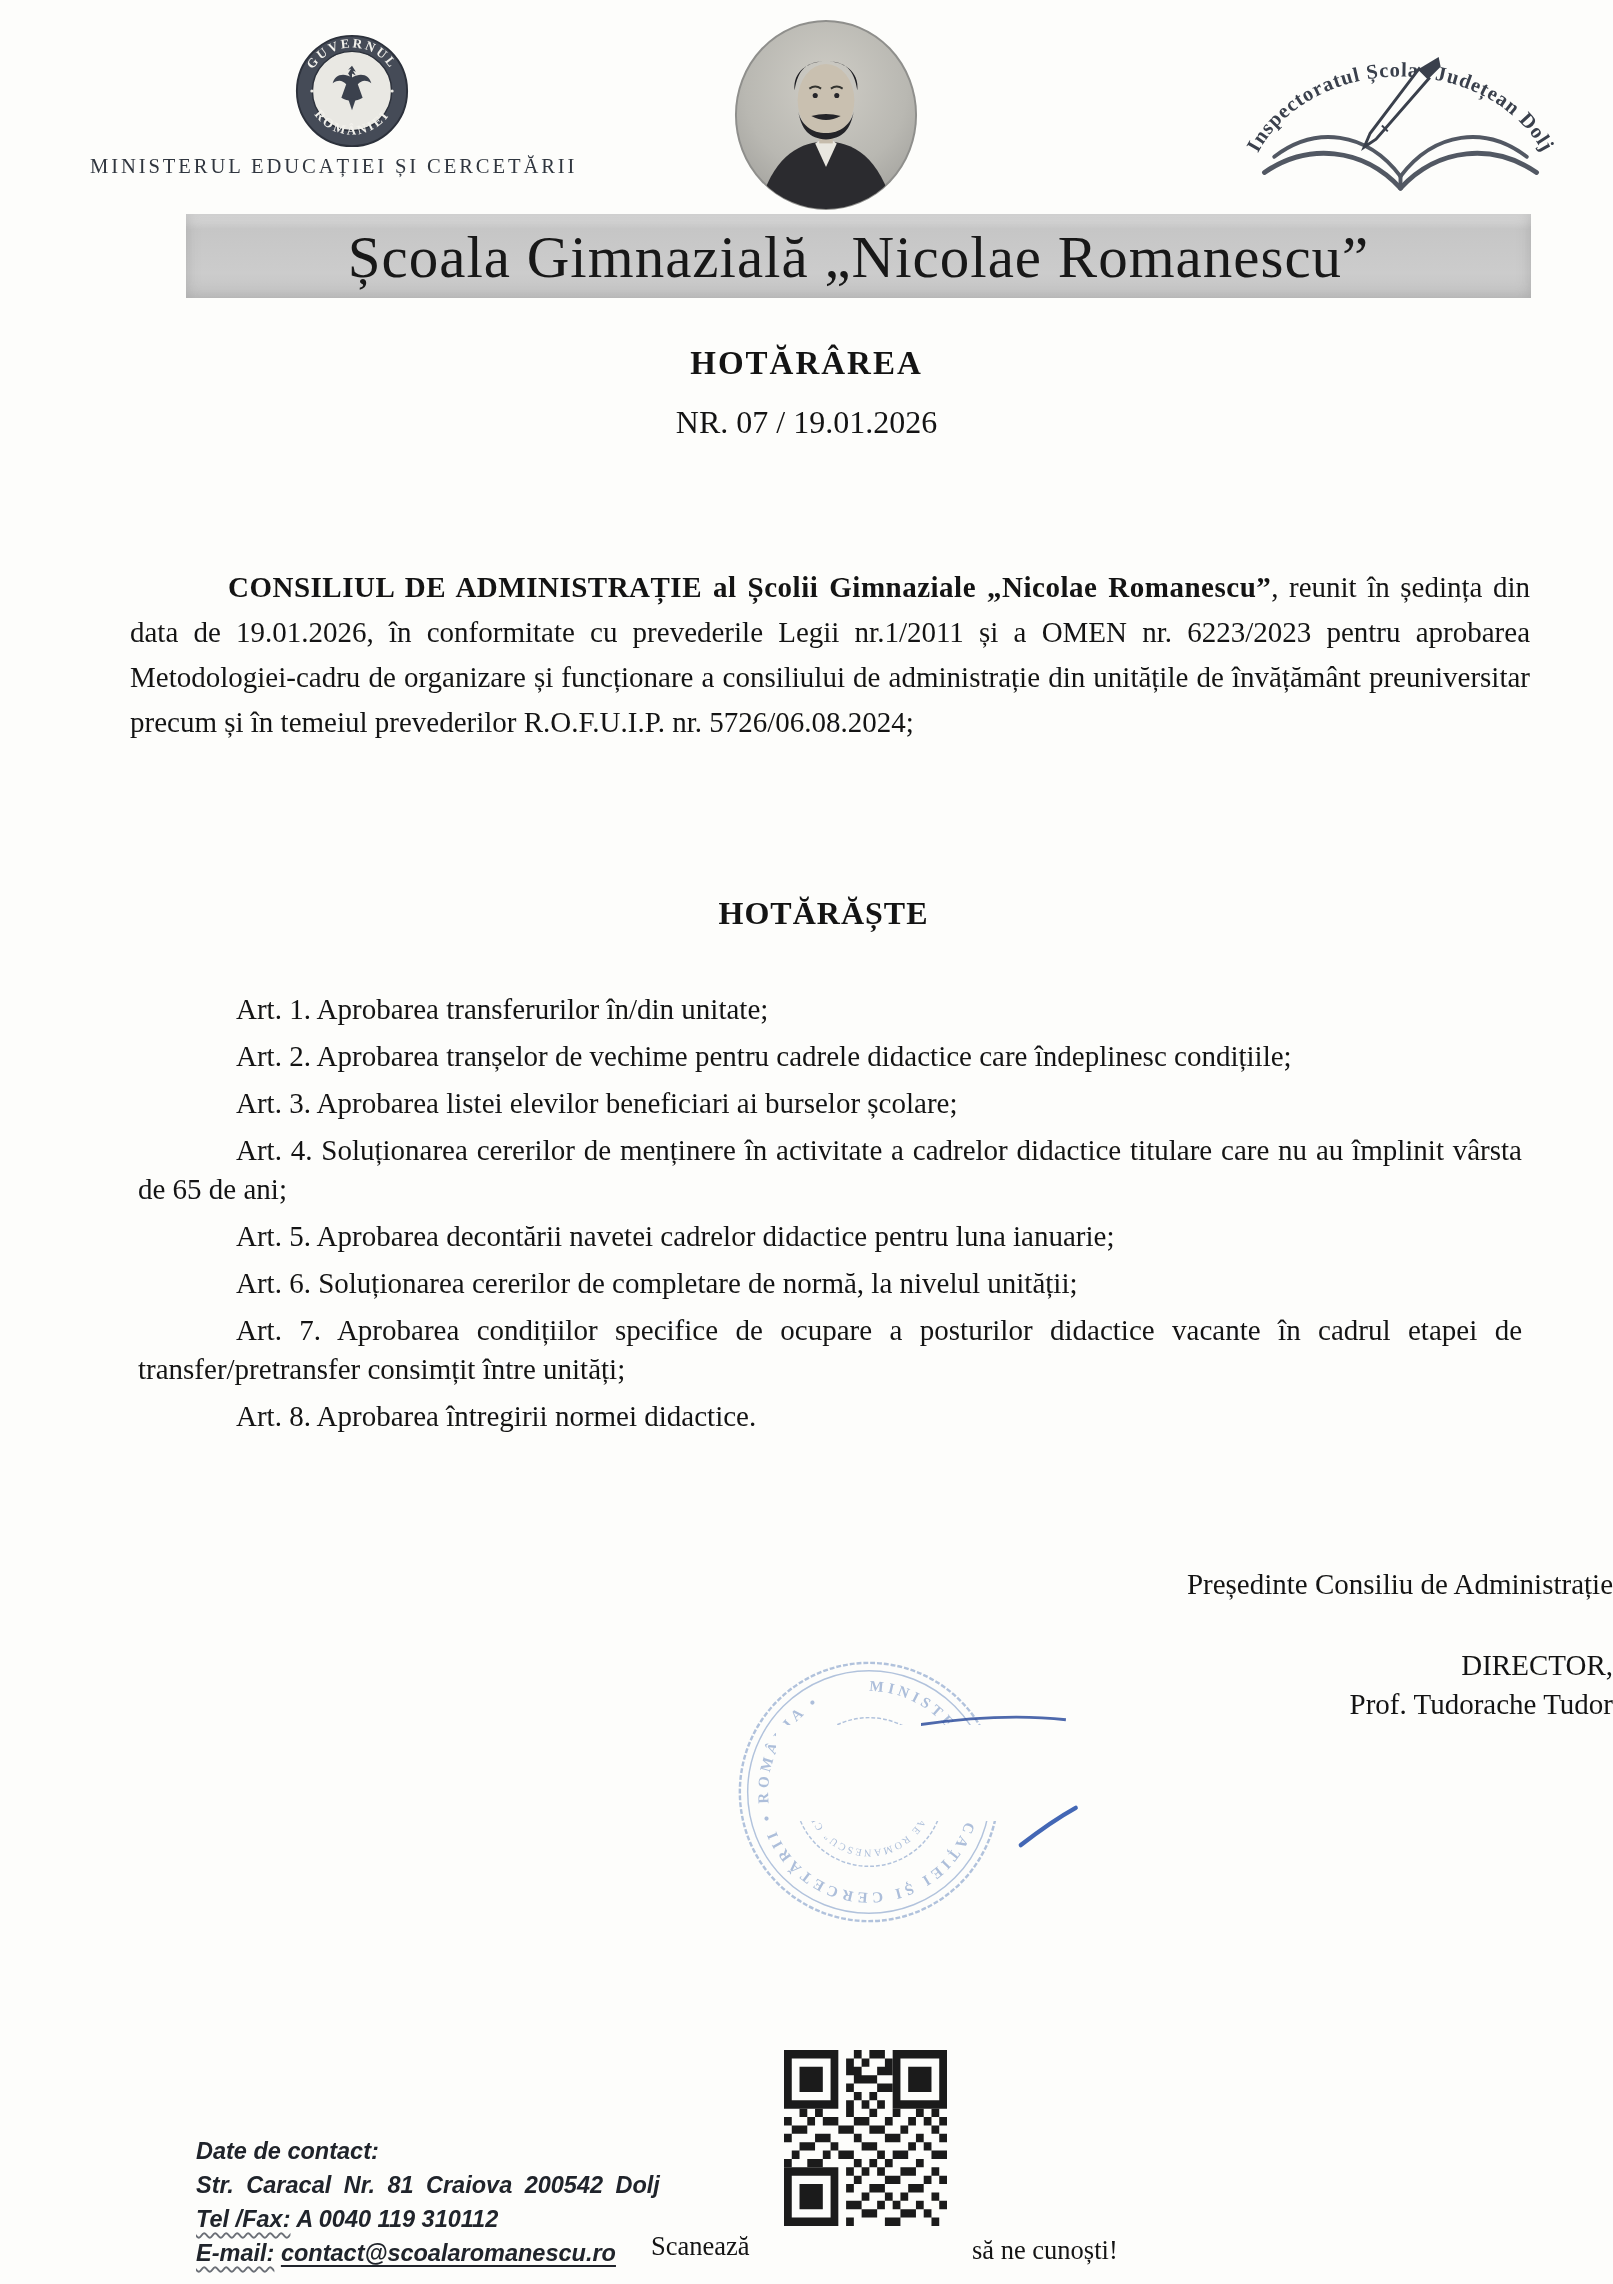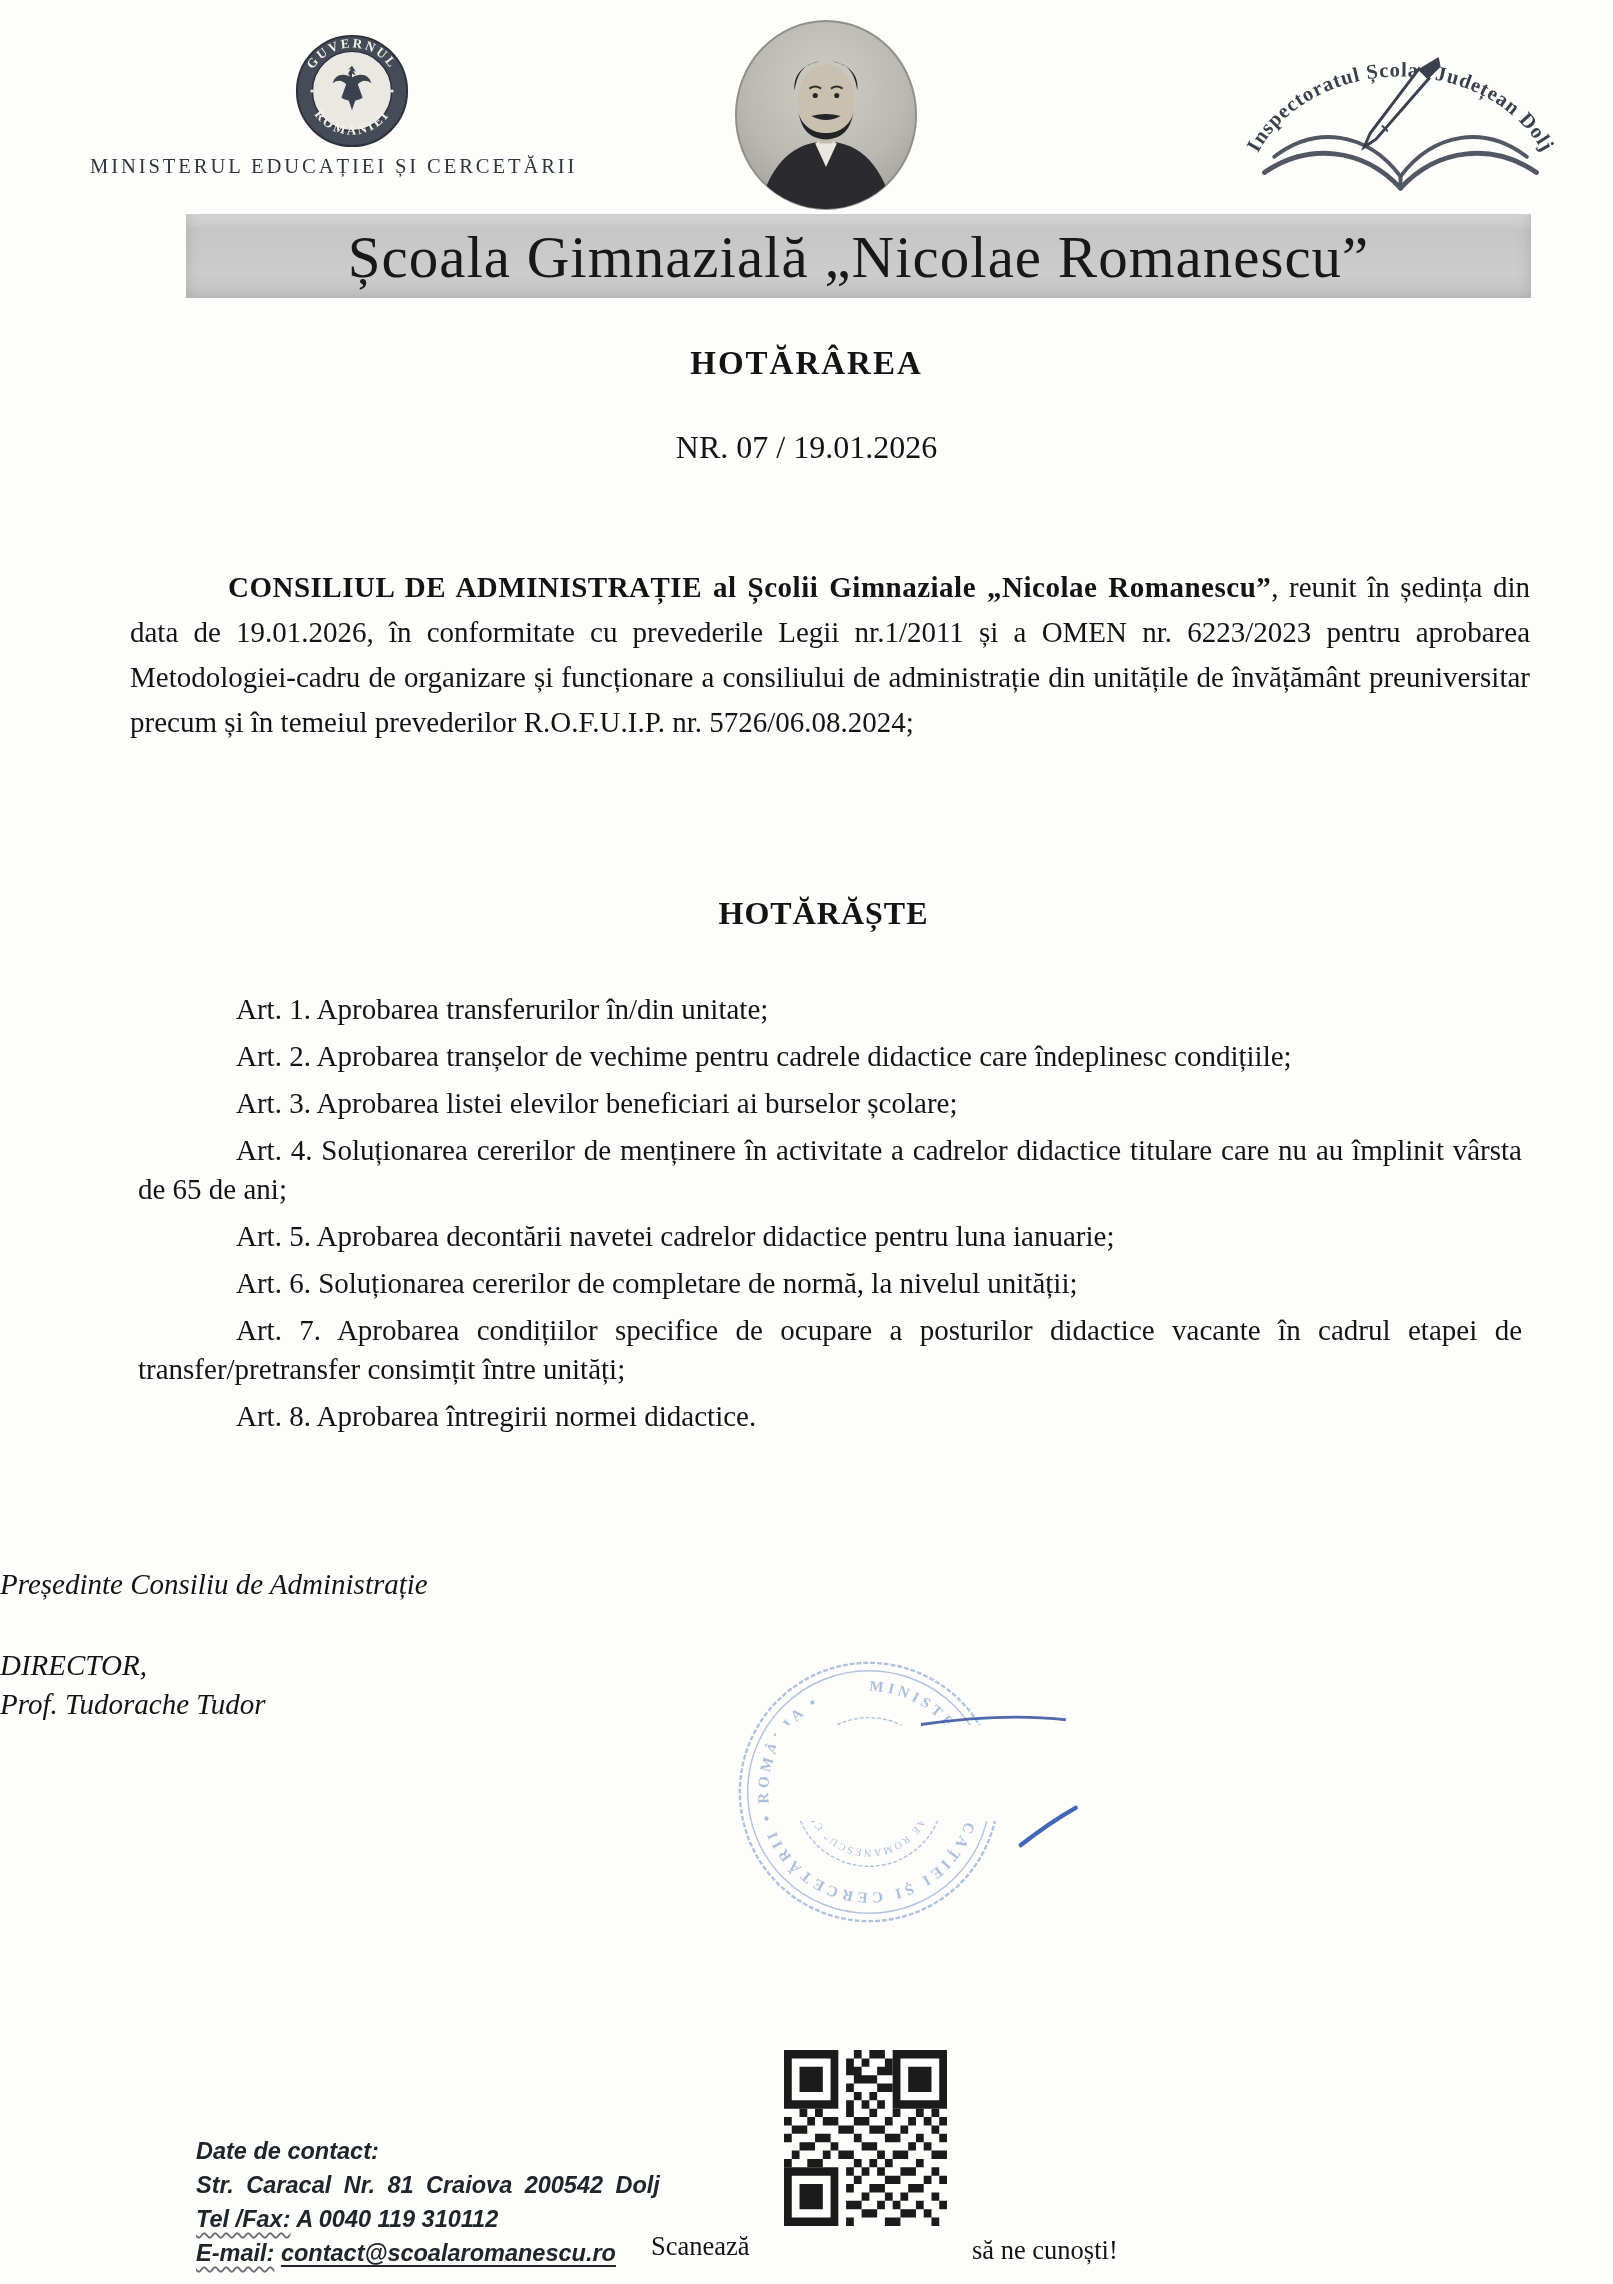--- a/index.html
+++ b/index.html
@@ -17,33 +17,33 @@
   .isj-logo{position:absolute;left:1237px;top:7.8px;width:327px;height:184px;}
   .banner{
     position:absolute;left:186px;top:214px;width:1345px;height:84px;
     background:linear-gradient(#e2e2e2,#c6c6c6 18%,#cccccc 70%,#c4c4c4);
     text-align:center;line-height:86px;font-size:59px;color:#181818;
     letter-spacing:1px;box-shadow:inset 0 0 13.7px rgba(120,120,120,.35);
   }
   
   .doc-title{position:absolute;left:0;top:345px;width:1613px;text-align:center;
     font-size:33px;font-weight:bold;letter-spacing:2px;margin:0;}
-  .doc-number{position:absolute;left:0;top:429px;width:1613px;text-align:center;font-size:32px;}
+  .doc-number{position:absolute;left:0;top:404px;width:1613px;text-align:center;font-size:32px;}
   
   .preamble{
     position:absolute;left:130px;top:565px;width:1400px;margin:0;
     font-size:29px;line-height:45px;text-align:justify;text-indent:98px;
   }
   .preamble b{letter-spacing:0.5px;margin-top:10px;}
   .decides{position:absolute;left:0;top:878px;width:1613px;text-align:center;
     font-size:32px;font-weight:bold;letter-spacing:1px;margin:17px;}
   .articles{position:absolute;left:130px;top:982px;width:1400px;}
   .articles p{margin:8px;font-size:29px;line-height:39px;text-align:justify;text-indent:98px;}
   
-  .sig{position:absolute;left:0;width:1613px;text-align:left;font-size:29px;z-index:6;font-style:italic;}
+  .sig{position:absolute;left:0;width:1613px;text-align:right;font-size:29px;z-index:6;}
   .sig-president{top:1568px;}
   .sig-director{top:1649px;}
   .sig-name{top:1688px;}
   .stamp{position:absolute;left:733px;top:1656px;width:272px;height:272px;z-index:1;opacity:.85;}
   .stamp-patch{position:absolute;left:776px;top:1725px;width:233px;height:96px;background:#fdfdfb;z-index:2;}
   .sig-strokes{position:absolute;left:921px;top:1696px;width:186px;height:167px;z-index:3;}
   
   .footer-sans{font-family:"Liberation Sans",sans-serif;font-style:italic;font-weight:bold;color:#20242b;margin-top:48px;}
   .contact{position:absolute;left:196px;top:2086px;font-size:23.5px;line-height:34px;}
   .contact .addr{word-spacing:5.9px;}

